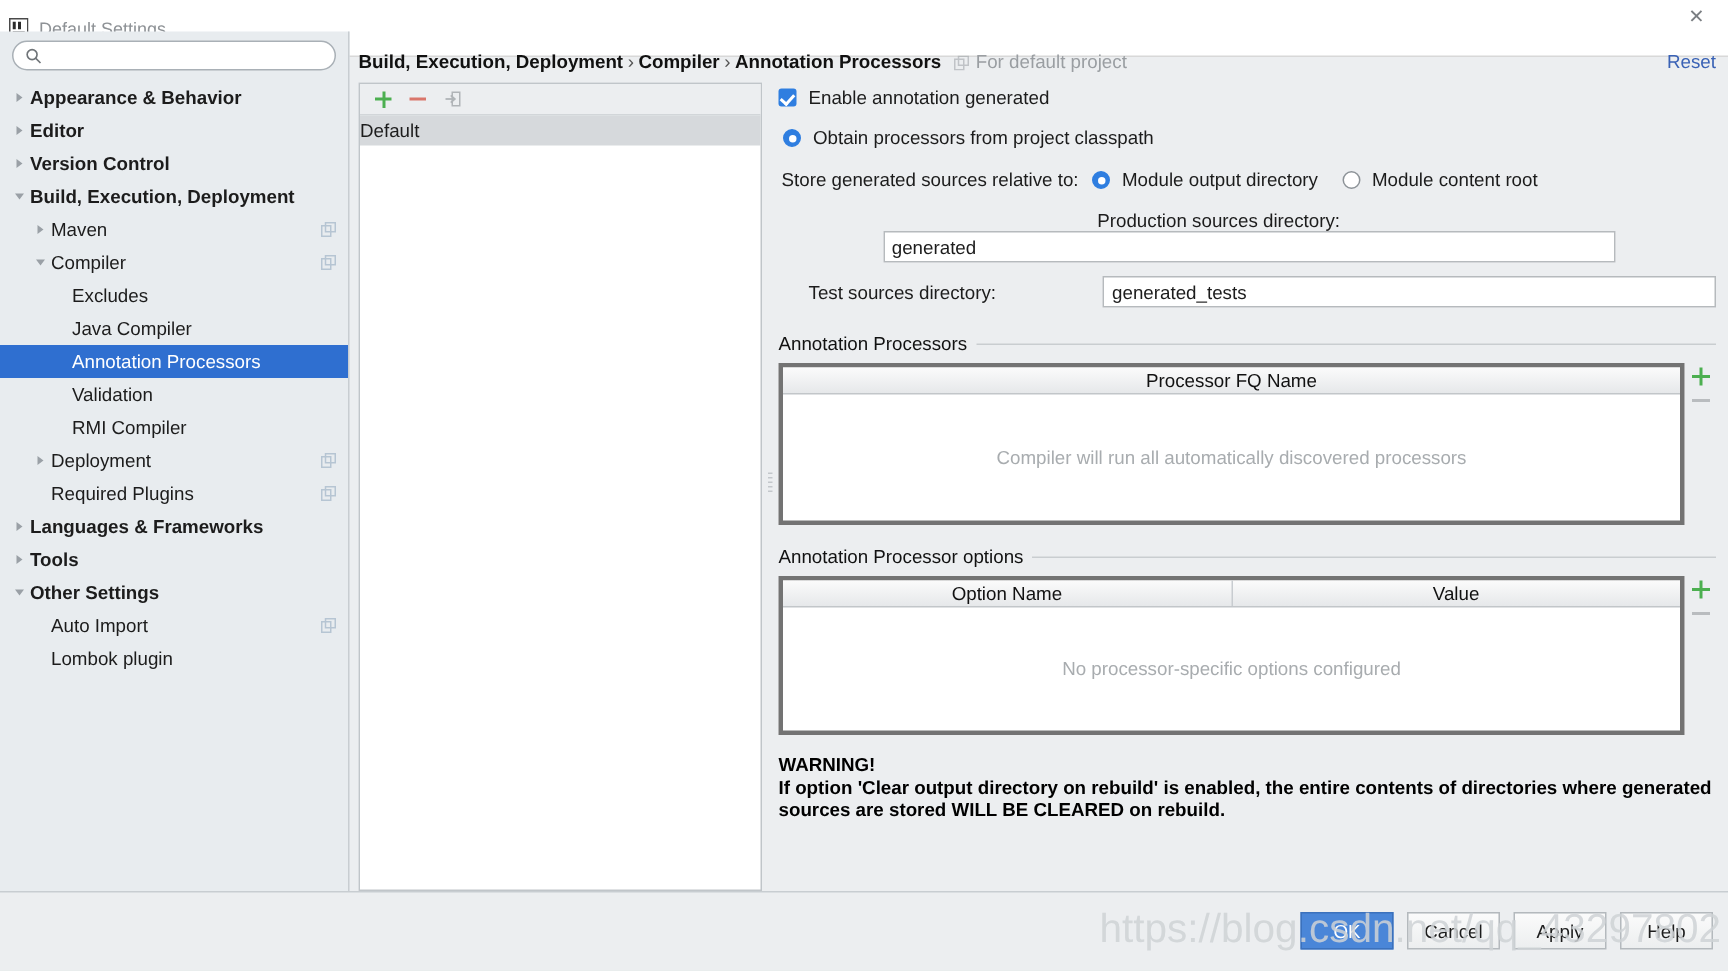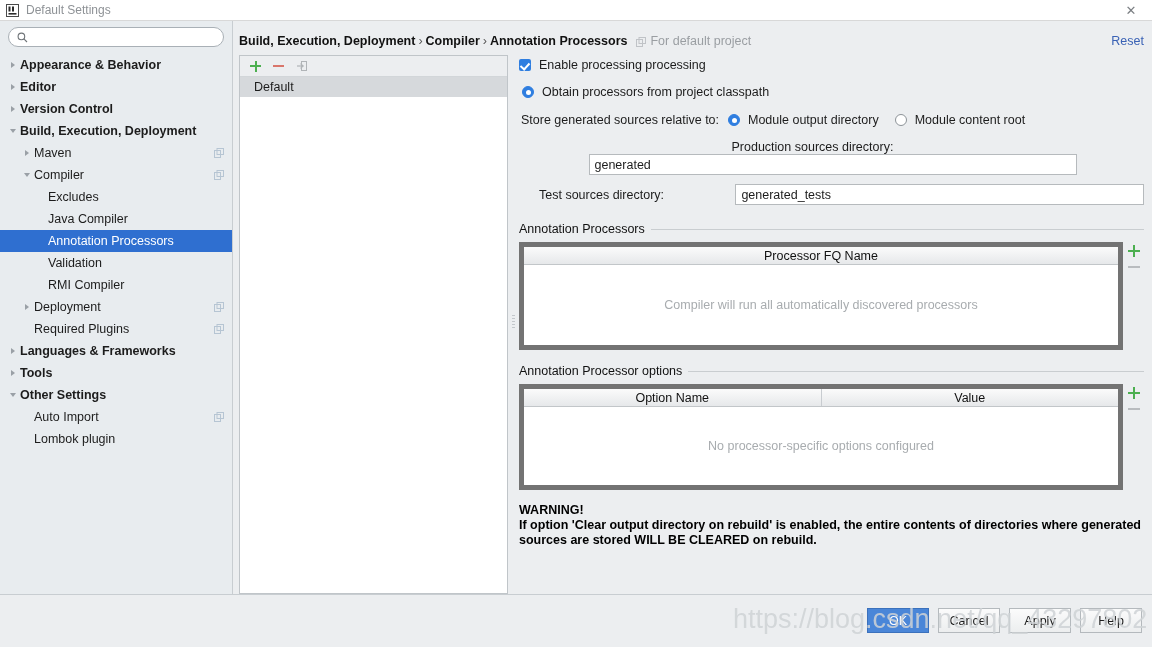--- a/index.html
+++ b/index.html
@@ -10,21 +10,21 @@
     background: #e8eaec;
     font-family: "Liberation Sans", sans-serif;
     font-size: 12px;
     color: #1c1c1c;
     -webkit-font-smoothing: antialiased;
   }
   #app { position: relative; width: 1152px; height: 647px; background: #eceef0; }
 
   
   .titlebar {
-    position: absolute; left: 0; top: 0; width: 1152px; height: 21px;
+    position: absolute; left: 0; top: 0; width: 1152px; height: 38px;
     background: #ffffff;
     border-bottom: 1px solid #d8d8d8;
     display: flex; align-items: center;
   }
   .tb-icon { margin-left: 6px; width: 13px; height: 13px; position: relative; }
   .tb-icon svg { display: block; }
   .tb-title { margin-left: 7px; color: #8e9296; font-size: 12px; }
   .tb-close {
     position: absolute; right: 0; top: 0; width: 42px; height: 21px;
     display: flex; align-items: center; justify-content: center;
@@ -81,21 +81,21 @@
     display: flex; align-items: center; gap: 10px; padding-left: 9px;
   }
   .tbbtn { width: 13px; height: 13px; display: flex; align-items: center; justify-content: center; cursor: default; }
   .plus-g { position: relative; width: 11px; height: 11px; }
   .plus-g:before, .plus-g:after { content:""; position:absolute; background:#4caf50; }
   .plus-g:before { left: 0; top: 4.5px; width: 11px; height: 2px; }
   .plus-g:after  { top: 0; left: 4.5px; height: 11px; width: 2px; }
   .minus-r { width: 11px; height: 2px; background: #d9766b; }
   .mid-list { }
   .mid-item {
-    height: 20px; display: flex; align-items: center; padding-left: 14px;
+    height: 20px; display: flex; align-items: center; 
     font-size: 12.5px; color: #1c1c1c; cursor: default;
   }
   .mid-item.sel { background: #d6d9dc; }
 
   .splitter {
     position: absolute; left: 508px; top: 55px; width: 11px; height: 539px;
     background: #eceef0;
   }
   .grip { position: absolute; left: 4px; top: 260px; width: 3px; }
   .grip i { display:block; width:3px; height:1px; background:#c3c7cb; margin-bottom:2px; }
@@ -150,21 +150,21 @@
   .flabel { font-size: 12.5px; }
 
   
   .group-head { display: flex; align-items: center; gap: 6px; }
   .group-head .gl { font-size: 12.5px; color: #111; white-space: nowrap; }
   .group-head .gline { flex: 1; height: 1px; background: #c9cdd0; }
 
   
   .tablewrap { display: flex; }
   .table {
-    flex: 1; border: 5px solid #737373; background: #fff;
+    flex: 1; border: 3px solid #737373; background: #fff;
     display: flex; flex-direction: column;
   }
   .thead {
     height: 18px; display: flex;
     background: linear-gradient(to bottom, #fbfbfb 0%, #e6e8ea 100%);
     border-bottom: 1px solid #c2c6c9;
   }
   .th {
     flex: 1; display: flex; align-items: center; justify-content: center;
     font-size: 12.5px; color: #111;
@@ -405,21 +405,21 @@
         <i></i>
         <i></i>
         <i></i>
     </div>
   </div>
 
   <div class="content">
 
     <div class="row cb-line" style="margin-top:3px;">
       <span class="cbox"></span>
-      <span class="cb-label">Enable processing processing</span>
+      <span class="cb-label">Enable annotation generated</span>
     </div>
 
     <div class="row" style="margin-top:13px; margin-left:3px;">
       <span class="radio on"></span>
       <span class="rlabel">Obtain processors from project classpath</span>
     </div>
 
 
     <div class="row" style="margin-top:14px; margin-left:2px;">
       <span class="flabel" style="width:207px;">Store generated sources relative to:</span>

